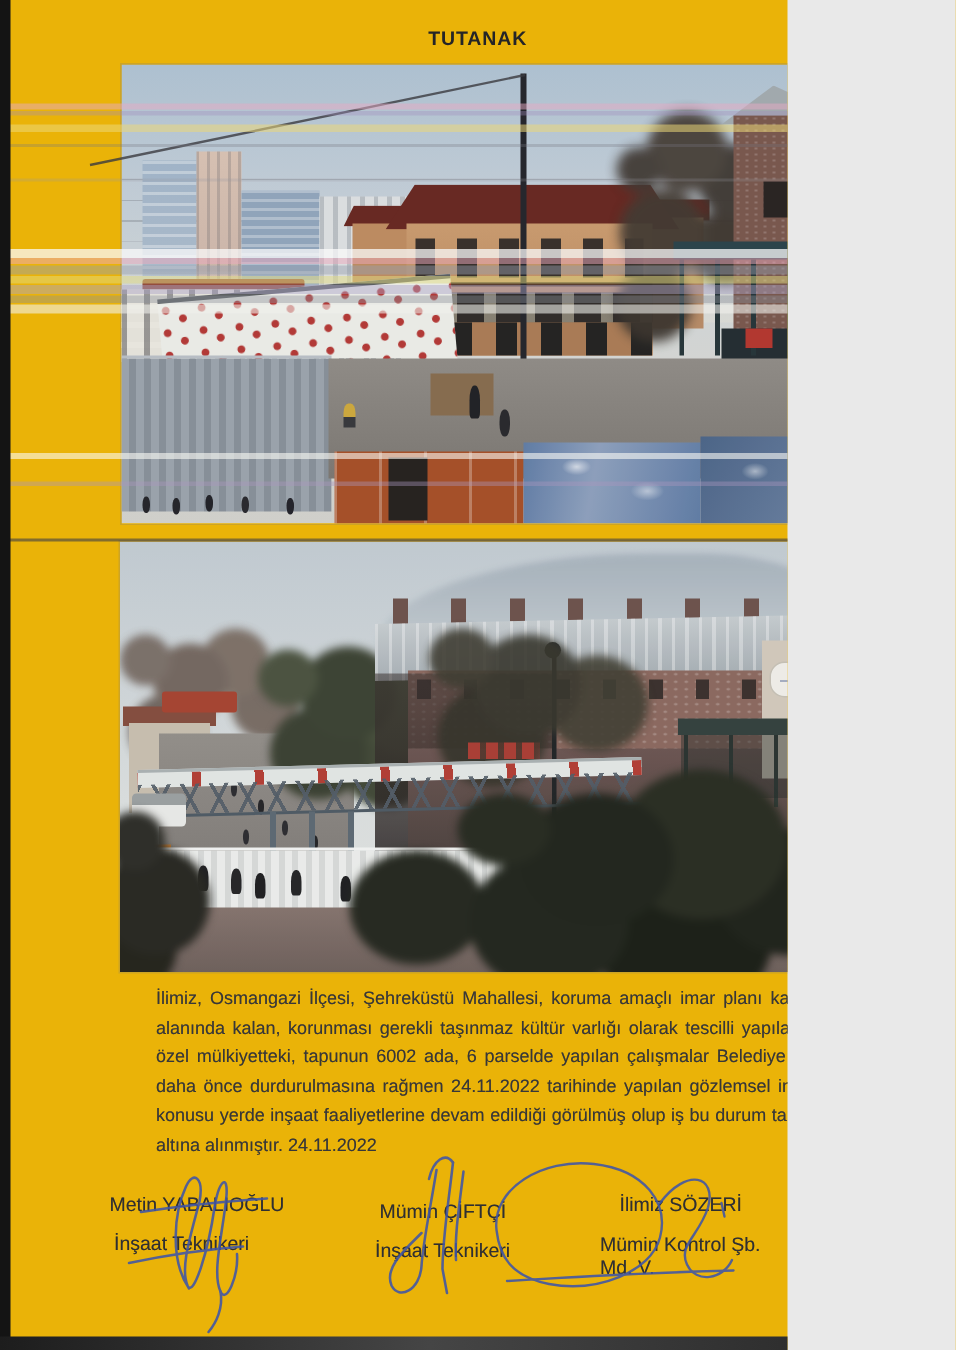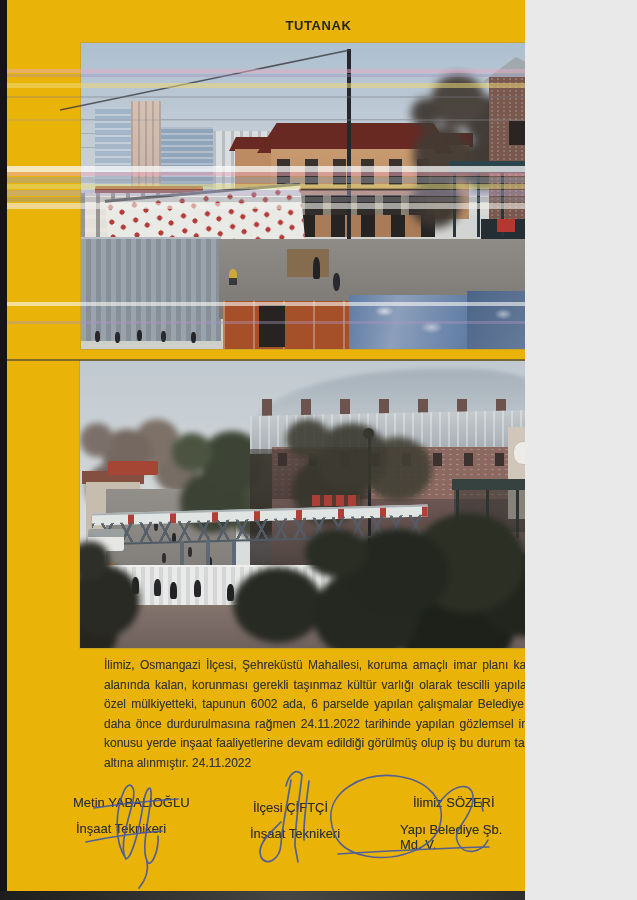--- a/index.html
+++ b/index.html
@@ -321,24 +321,24 @@
   <div class="abs stripe s11"></div>
   <div class="abs stripe s12"></div>
   <div class="abs stripe s13"></div>
   <div class="abs stripe s14"></div>
   <div class="abs stripe s15"></div>
 
   <div class="abs body-par">İlimiz, Osmangazi İlçesi, Şehreküstü Mahallesi, koruma amaçlı imar planı kapsamında ticaret alanında kalan, korunması gerekli taşınmaz kültür varlığı olarak tescilli yapılar komşuluğunda, özel mülkiyetteki, tapunun 6002 ada, 6 parselde yapılan çalışmalar Belediye Başkanlığımızca daha önce durdurulmasına rağmen 24.11.2022 tarihinde yapılan gözlemsel incelemelerde söz konusu yerde inşaat faaliyetlerine devam edildiği görülmüş olup iş bu durum tarafımızca tutanak altına alınmıştır. 24.11.2022</div>
 
   <div class="sig-label sig1-name">Metin YABALIOĞLU</div>
   <div class="sig-label sig1-role">İnşaat Teknikeri</div>
-  <div class="sig-label sig2-name">İlçesi ÇİFTÇİ</div>
+  <div class="sig-label sig2-name">Mümin ÇİFTÇİ</div>
   <div class="sig-label sig2-role">İnşaat Teknikeri</div>
   <div class="sig-label sig3-name">İlimiz SÖZERİ</div>
-  <div class="sig-label sig3-role">Yapı Belediye Şb. Md. V.</div>
+  <div class="sig-label sig3-role">Mümin Kontrol Şb. Md. V.</div>
 
   <svg class="abs ink-svg" viewBox="0 0 637 140">
     <g stroke="#3f55a8" stroke-width="1.7" fill="none" stroke-linecap="round" opacity="0.88">
       <path d="M126,99 C113,80 116,48 124,31 C129,20 136,25 133,41 C127,64 120,85 125,97 C129,106 139,73 143,45 C146,27 152,22 151,37 C149,60 141,88 147,101 C151,110 159,90 158,76"></path>
       <path d="M94,48 C120,44 150,41 178,39"></path>
       <path d="M86,82 C110,77 136,73 162,71"></path>
       <path d="M147,101 C149,112 144,122 139,128"></path>
     </g>
     <g stroke="#3f55a8" stroke-width="1.7" fill="none" stroke-linecap="round" opacity="0.88">
       <path d="M291,20 C287,45 282,68 281,84 C280,100 266,107 261,97 C256,85 270,73 281,62"></path>

